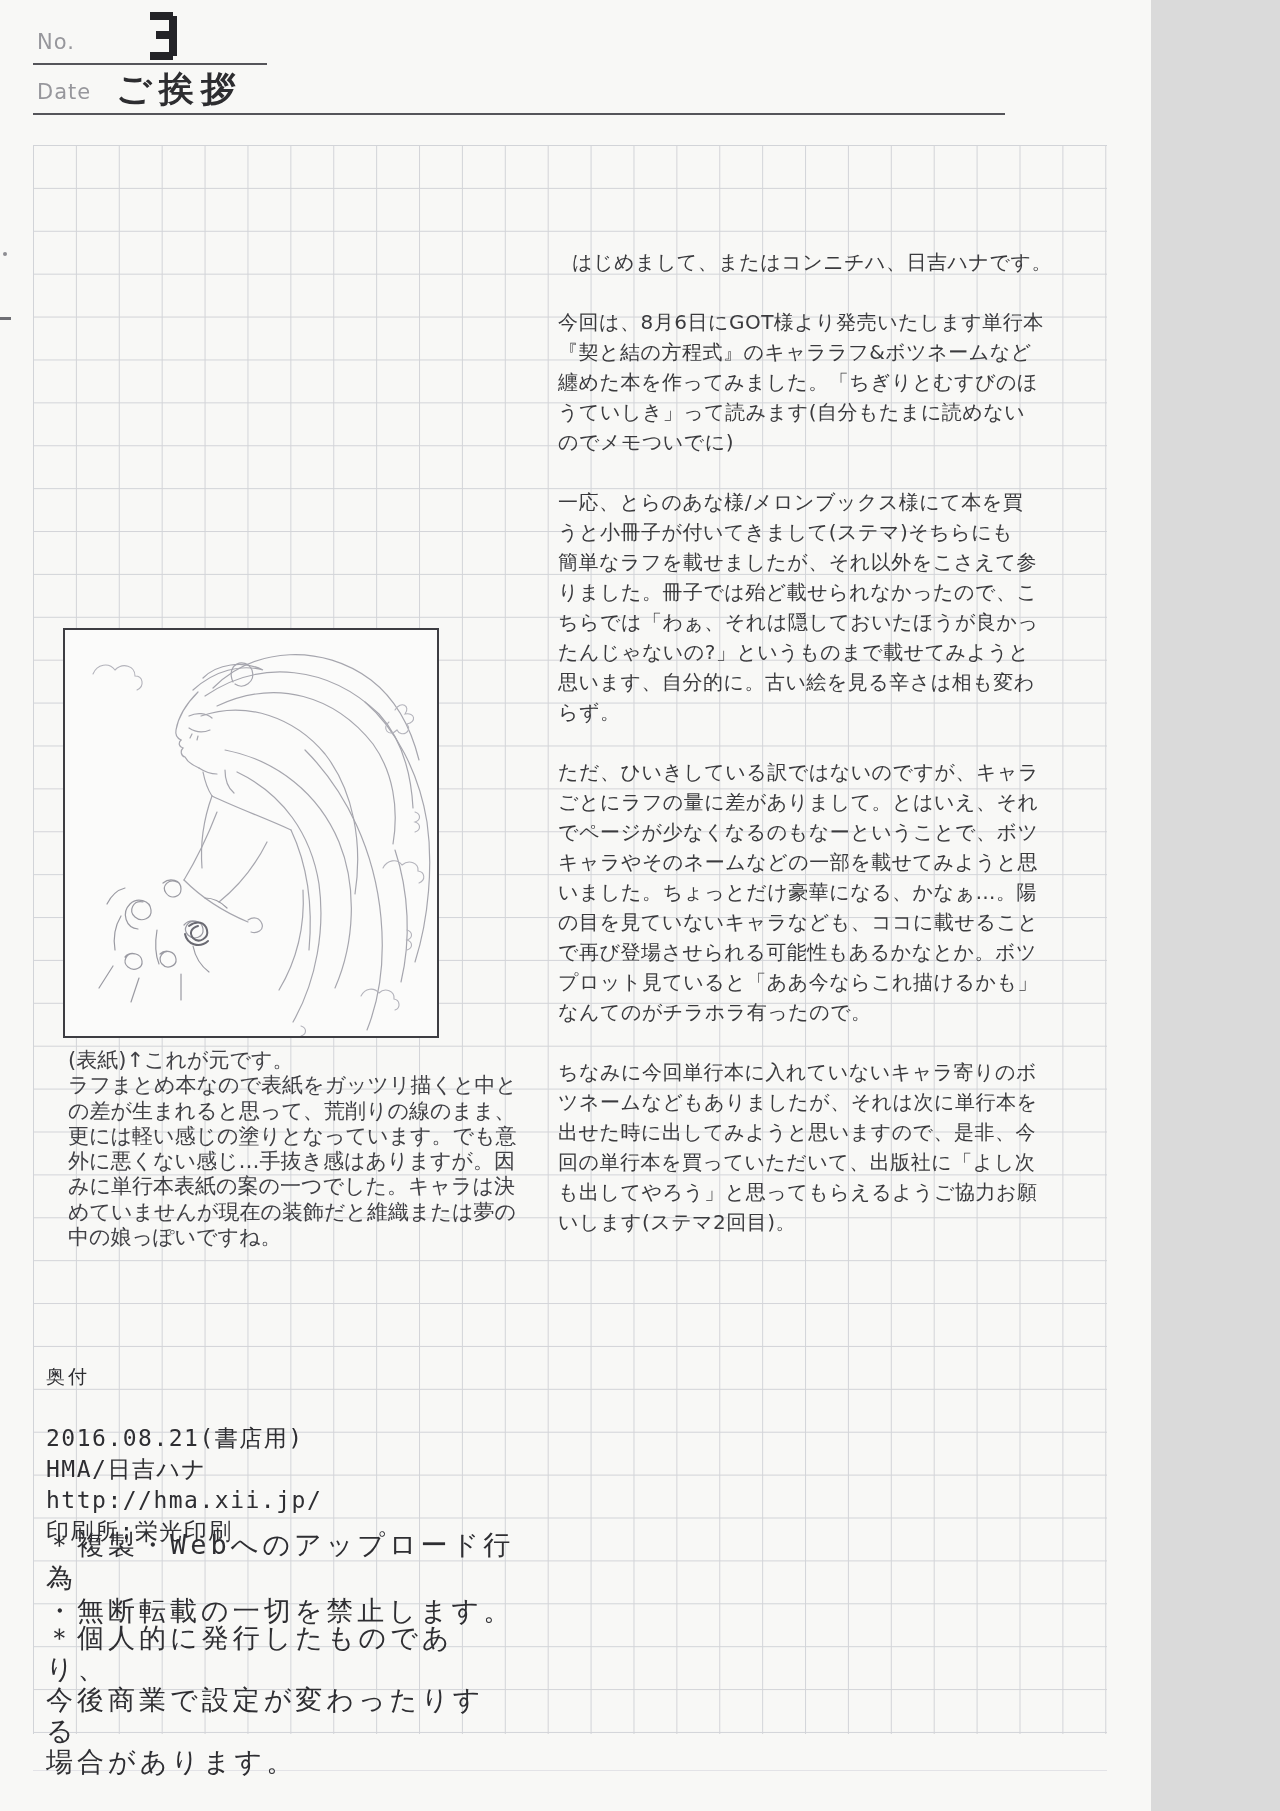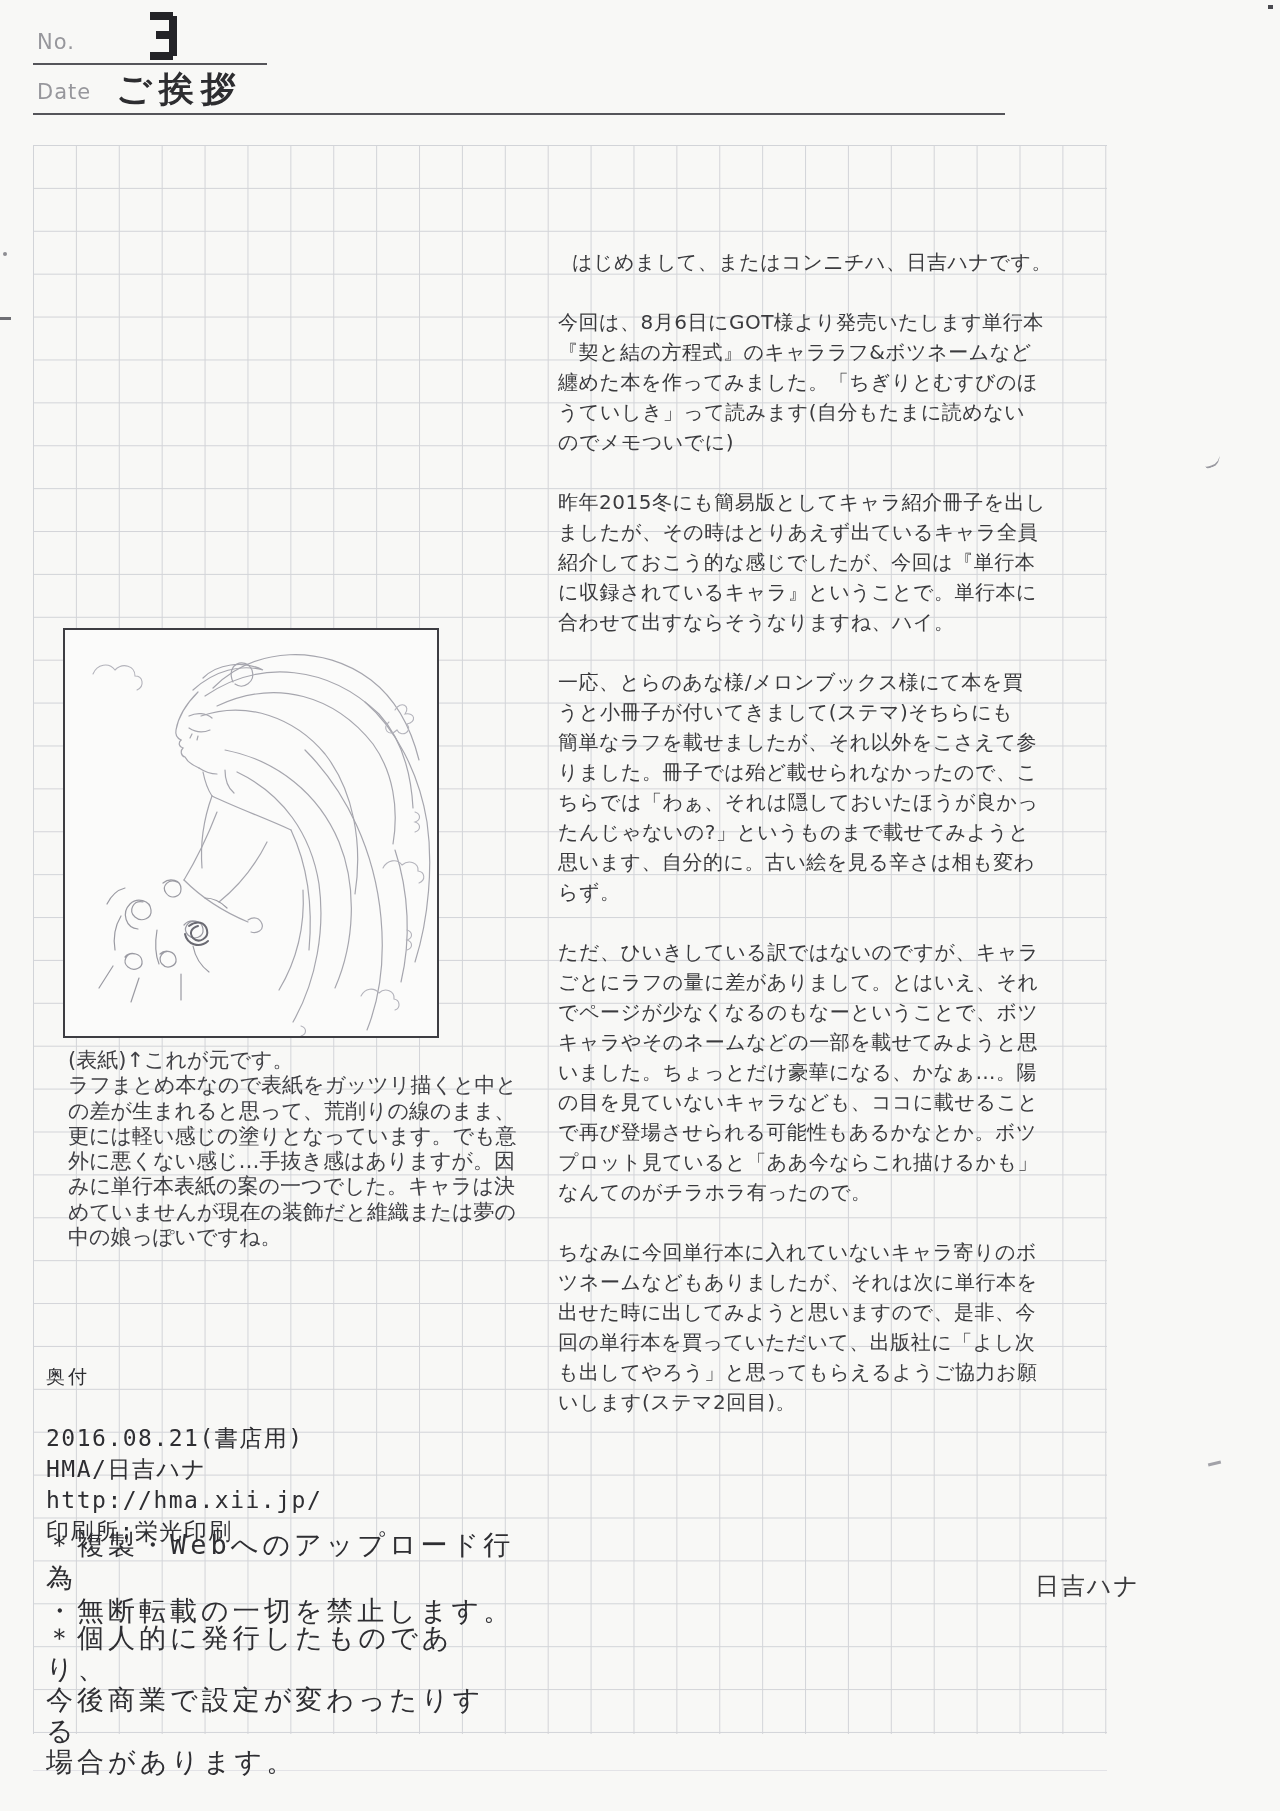--- a/index.html
+++ b/index.html
@@ -1,17 +1,17 @@
 <!DOCTYPE html>
 <html><head>
 <meta charset="utf-8">
 <style>
   html,body{margin:0;padding:0;background:#dadada;}
   .page{
-    position:relative; width:1280px; height:1811px;
+    position:relative; width:1151px; height:1811px;
     background:#f8f8f6; overflow:hidden;
     font-family:"DejaVu Sans", sans-serif; color:#3b3b3e;
   }
   .abs{position:absolute;}
   .preline{white-space:pre-line;}
   
   .small-label{font-size:21px;color:#97979c;letter-spacing:1px;}
   .page-title{font-size:35px;font-weight:bold;color:#2d2d30;letter-spacing:7px;}
   .rule{background:#55555a;height:2px;}
   
@@ -133,25 +133,20 @@
 めていませんが現在の装飾だと維織または夢の
 中の娘っぽいですね。</div>
 
   <div class="abs letter" style="left:558px; top:247px;">
     <p class="preline">はじめまして、またはコンニチハ、日吉ハナです。</p>
     <p class="preline">今回は、8月6日にGOT様より発売いたします単行本
 『契と結の方程式』のキャララフ&amp;ボツネームなど
 纏めた本を作ってみました。「ちぎりとむすびのほ
 うていしき」って読みます(自分もたまに読めない
 のでメモついでに)</p>
-    <p class="preline">昨年2015冬にも簡易版としてキャラ紹介冊子を出し
-ましたが、その時はとりあえず出ているキャラ全員
-紹介しておこう的な感じでしたが、今回は『単行本
-に収録されているキャラ』ということで。単行本に
-合わせて出すならそうなりますね、ハイ。</p>
     <p class="preline">一応、とらのあな様/メロンブックス様にて本を買
 うと小冊子が付いてきまして(ステマ)そちらにも
 簡単なラフを載せましたが、それ以外をこさえて参
 りました。冊子では殆ど載せられなかったので、こ
 ちらでは「わぁ、それは隠しておいたほうが良かっ
 たんじゃないの?」というものまで載せてみようと
 思います、自分的に。古い絵を見る辛さは相も変わ
 らず。</p>
     <p class="preline">ただ、ひいきしている訳ではないのですが、キャラ
 ごとにラフの量に差がありまして。とはいえ、それ
@@ -163,21 +158,20 @@
 プロット見ていると「ああ今ならこれ描けるかも」
 なんてのがチラホラ有ったので。</p>
     <p class="preline">ちなみに今回単行本に入れていないキャラ寄りのボ
 ツネームなどもありましたが、それは次に単行本を
 出せた時に出してみようと思いますので、是非、今
 回の単行本を買っていただいて、出版社に「よし次
 も出してやろう」と思ってもらえるようご協力お願
 いします(ステマ2回目)。</p>
 
   </div>
-  <div class="abs signature" style="left:558px; top:1570px; width:582px;">日吉ハナ</div>
 
   <div class="abs techno colophon-heading" style="left:46px; top:1312px;">奥付</div>
   <div class="abs techno colophon-info" style="left:46px; top:1386px;margin-top:37px;">
     <div>2016.08.21(書店用)</div>
     <div>HMA/日吉ハナ</div>
     <div>http://hma.xii.jp/</div>
     <div>印刷所:栄光印刷</div>
   </div>
   <div class="abs techno notice n1 preline" style="left:46px; top:1528px; width:470px;">＊複製・Webへのアップロード行為
 ・無断転載の一切を禁止します。</div>

